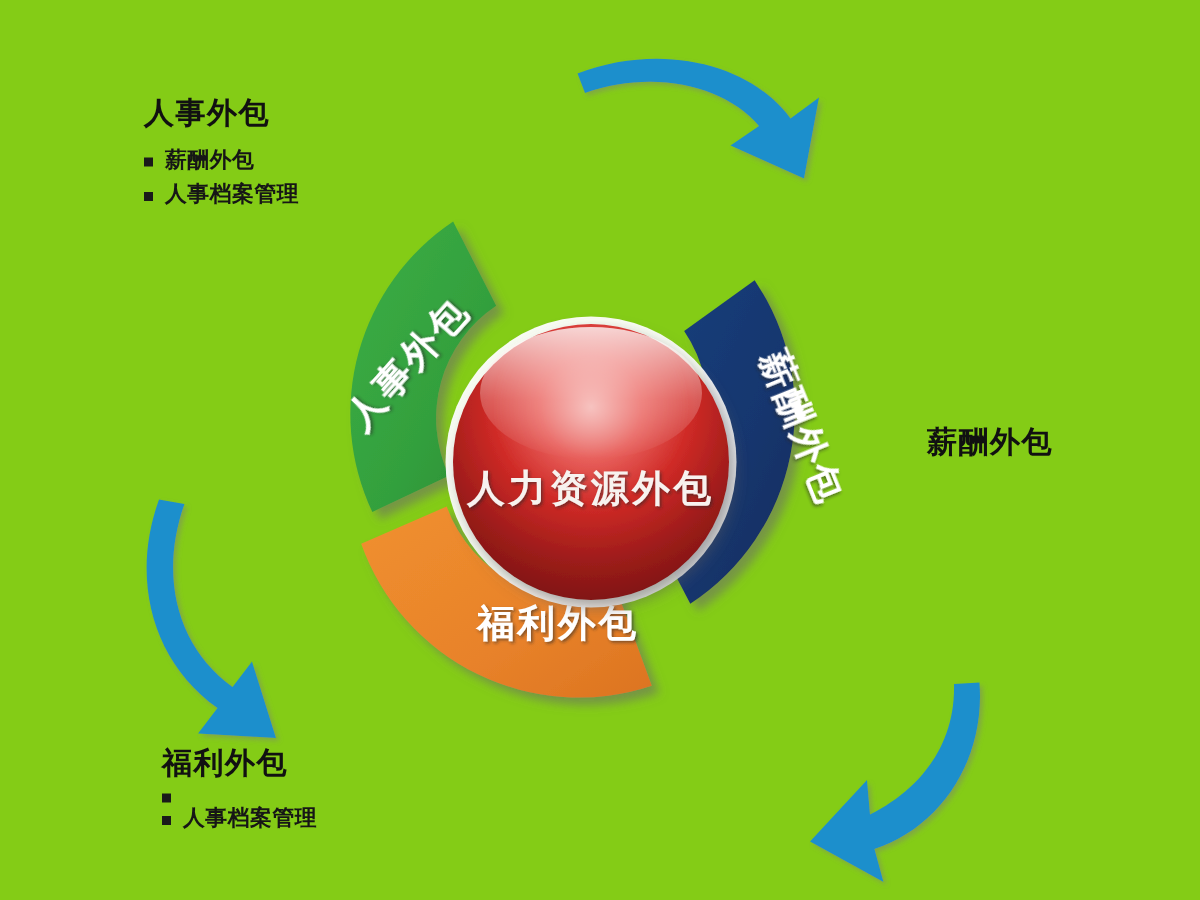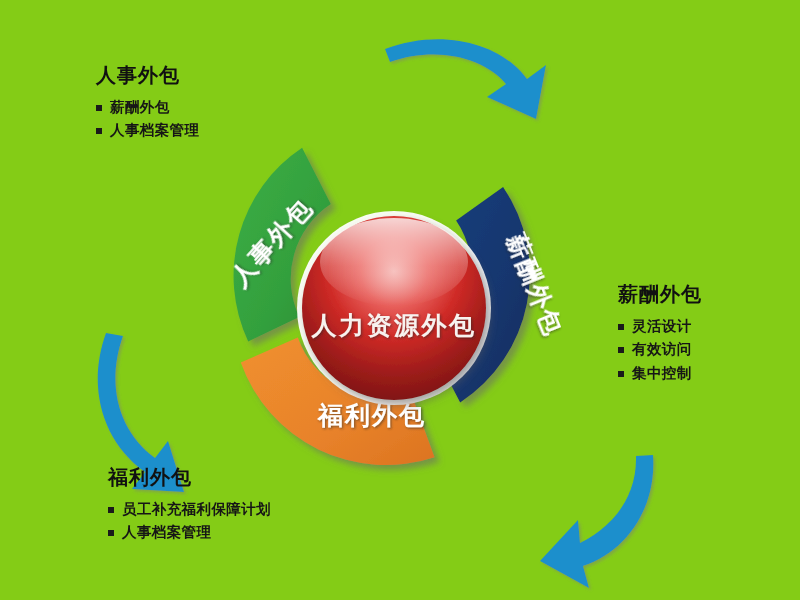--- a/index.html
+++ b/index.html
@@ -49,21 +49,21 @@
     display: inline-block;
     width: 6px;
     height: 6px;
     background: #1a1a1a;
     margin-right: 8px;
     flex: 0 0 auto;
   }
 
   #block-hr   { left: 96px;  top: 62px;  }
   #block-pay  { left: 594px; top: 281px; margin-left: 24px; }
-  #block-ben  { left: 108px; top: 464px; font-family: Liberation Serif, serif; }
+  #block-ben  { left: 108px; top: 495px; font-family: Liberation Serif, serif; }
 
   
   #wheel {
     position: absolute;
     left: 0;
     top: 0;
   }
   .seg-label {
     fill: #ffffff;
     font-family: "DejaVu Sans", "Liberation Sans", sans-serif;
@@ -204,42 +204,27 @@
       </li>
       <li>
         <span class="sq"></span>
         <span>人事档案管理</span>
       </li>
     </ul>
   </div>
 
   <div class="block" id="block-pay">
     <div class="block-title">薪酬外包</div>
-    <ul class="bullets">
-      <li>
-        <span class="sq"></span>
-        <span>灵活设计</span>
-      </li>
-      <li>
-        <span class="sq"></span>
-        <span>有效访问</span>
-      </li>
-      <li>
-        <span class="sq"></span>
-        <span>集中控制</span>
-      </li>
-    </ul>
   </div>
 
   <div class="block" id="block-ben">
     <div class="block-title">福利外包</div>
     <ul class="bullets">
       <li>
         <span class="sq"></span>
-        <span>员工补充福利保障计划</span>
       </li>
       <li>
         <span class="sq"></span>
         <span>人事档案管理</span>
       </li>
     </ul>
   </div>
 
 </div>
 

